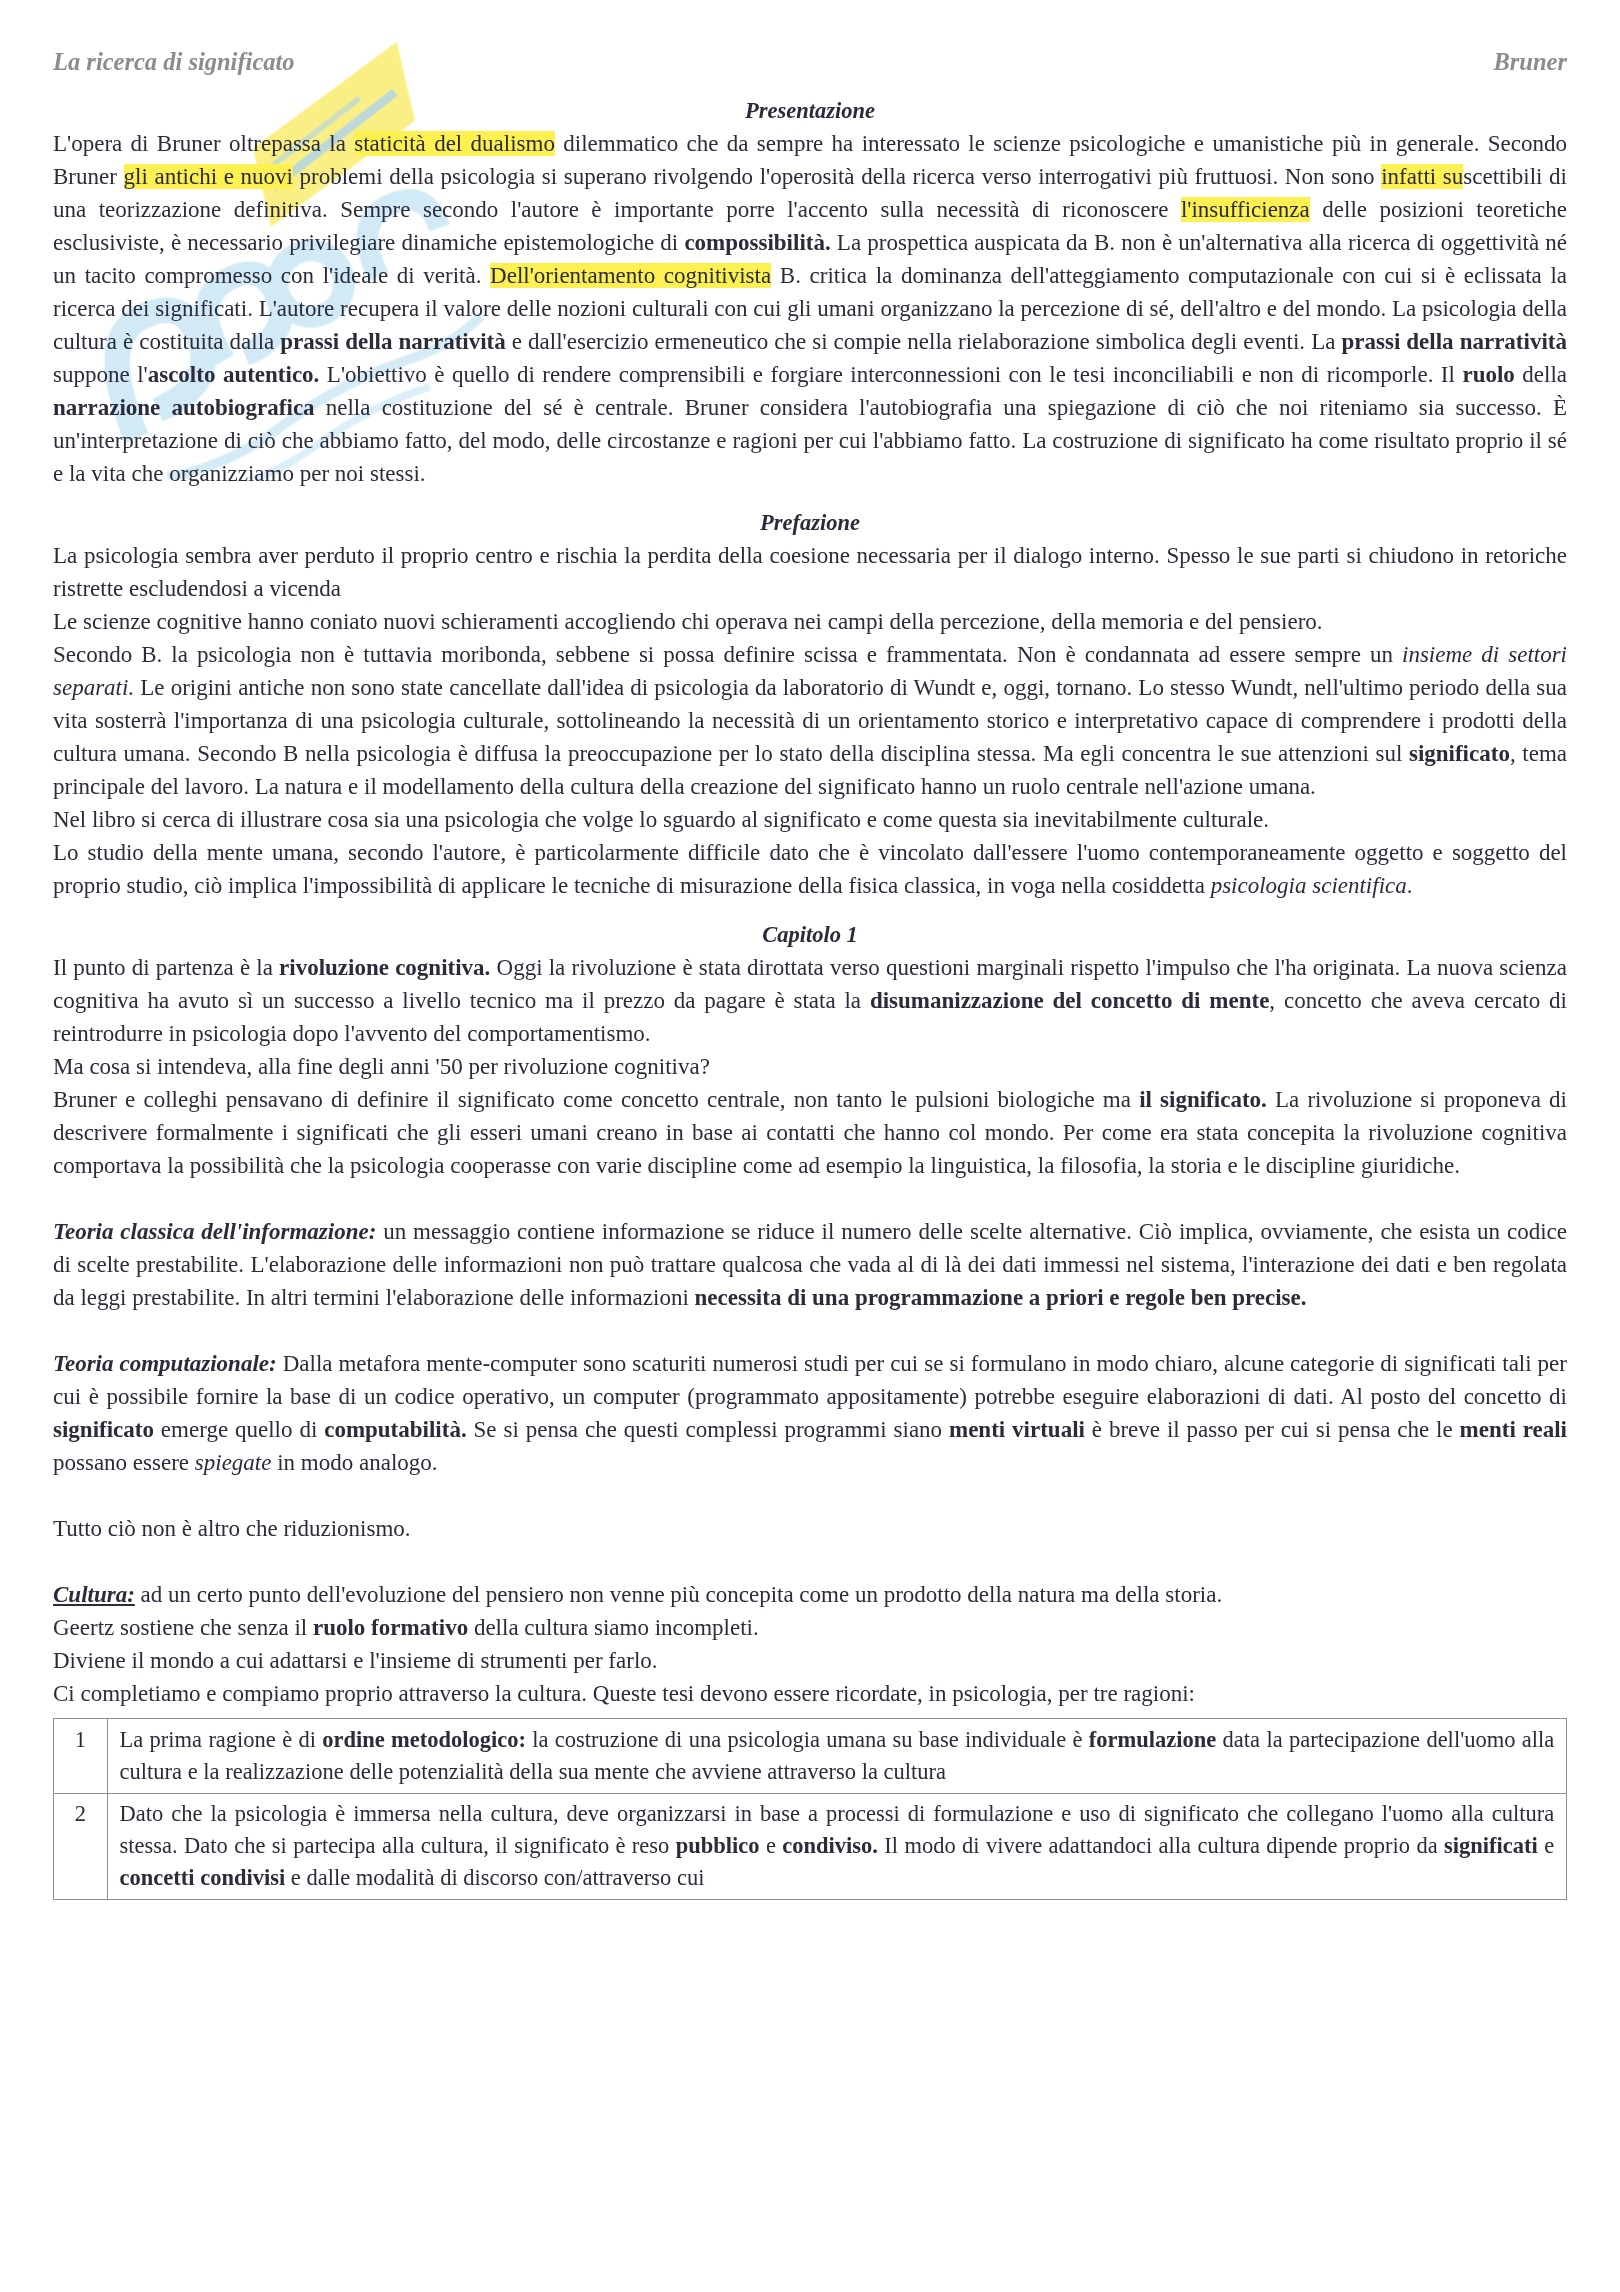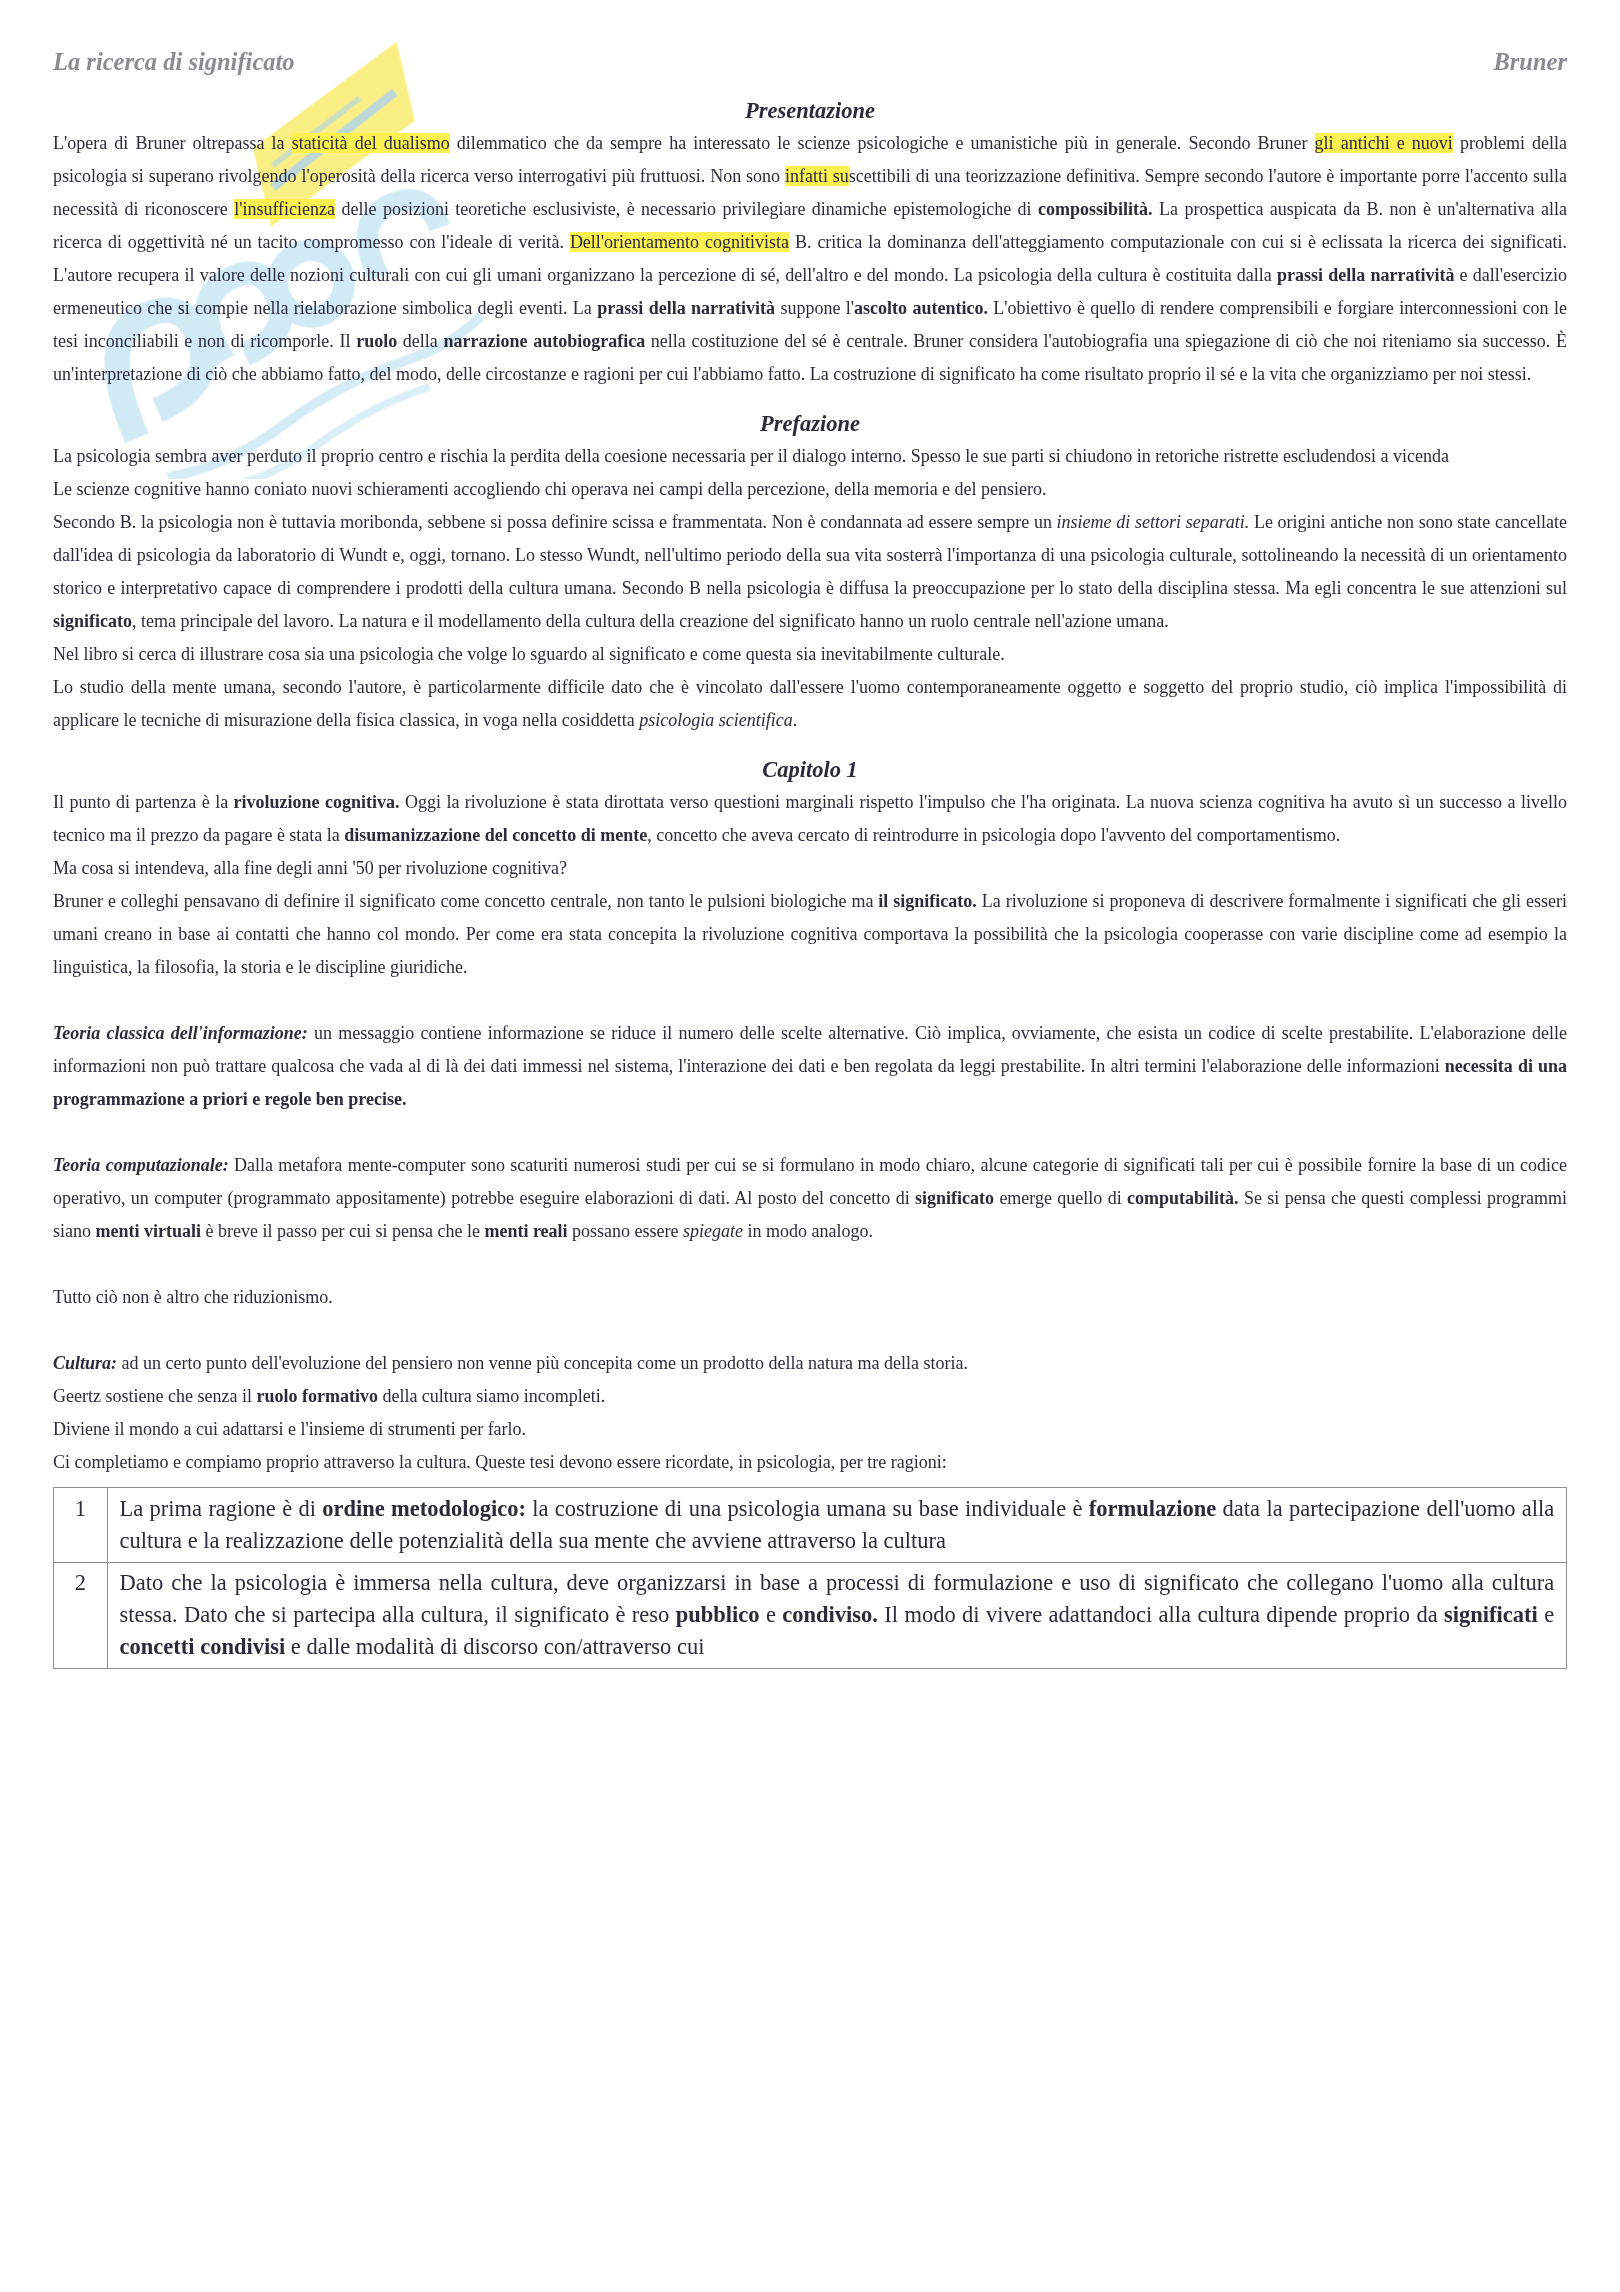--- a/index.html
+++ b/index.html
@@ -7,25 +7,25 @@
     width:1620px;height:2293px;background:#ffffff;overflow:hidden;position:relative;
     font-family:"Liberation Serif","DejaVu Serif",serif;color:var(--text,#2b2b3c);
   }
   .watermark{position:absolute;top:17.6px;left:9.8px;z-index:0;pointer-events:none}
   .page{position:relative;z-index:1;padding:45px 53px 0 53px}
   .doc-header{display:flex;justify-content:space-between;align-items:baseline;
     font-style:italic;font-weight:bold;color:var(--header-gray,#8b8b92);
     font-size:24.5px;line-height:33px}
   .sec-heading{text-align:center;font-weight:bold;font-style:italic;
     font-size:22.5px;line-height:33px;margin-top:16px}
-  .para{font-size:18px;line-height:33px;text-align:justify}
+  .para{font-size:23px;line-height:33px;text-align:justify}
   .spacer{height:33px}
   .b{font-weight:bold}
   .i{font-style:italic}
-  .u{}
+  .u{text-decoration:underline}
   .hl{background:var(--highlight,#fcf151)}
   table.ragioni{border-collapse:collapse;width:100%;margin-top:7.8px}
   table.ragioni td{border:1px solid var(--table-border,#8f8f8f);vertical-align:top;
     font-size:22.5px;line-height:32px;padding:4.9px 11.8px}
   table.ragioni td.num{width:41px;text-align:center;padding:4.9px 5.9px}
   table.ragioni td.cell{text-align:justify}
 </style>
 </head>
 <body>
 

